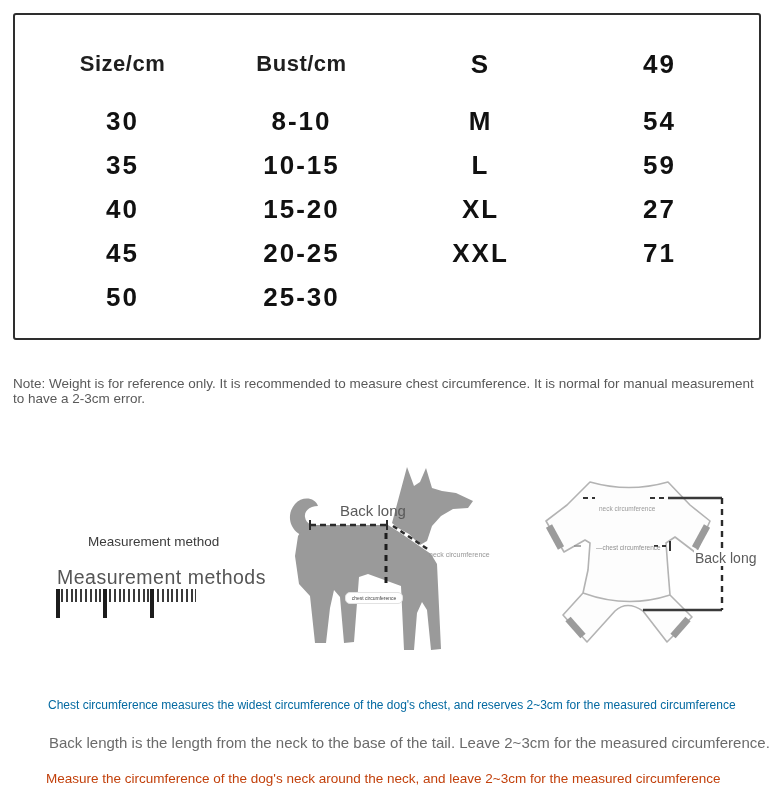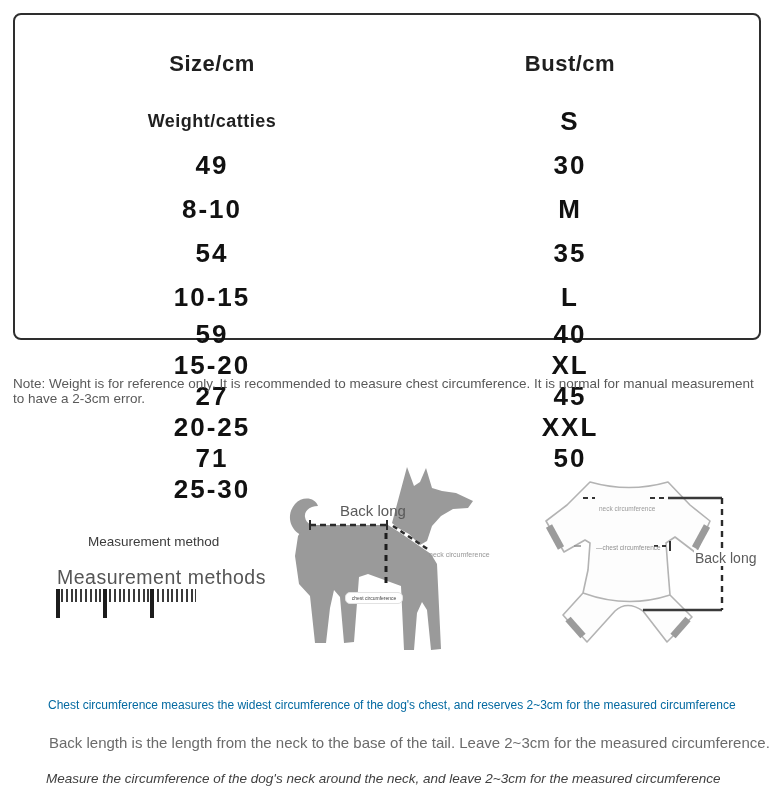--- a/index.html
+++ b/index.html
@@ -1,22 +1,22 @@
 <!DOCTYPE html>
 <html><head>
 <meta charset="utf-8">
 <style>
   html,body{margin:0;padding:0;background:#fff;}
   .page{position:relative;width:776px;height:800px;background:#ffffff;overflow:hidden;
         font-family:"Liberation Sans",sans-serif;color:#1a1a1a;}
 
   
   .size-table{position:absolute;left:13px;top:13px;width:748px;height:327px;
-              border:2px solid #2e2e2e;border-radius:8px;box-sizing:border-box;
-              display:grid;grid-template-columns:1fr 1fr;
+              border:2px solid #2e2e2e;border-radius:3px;box-sizing:border-box;
+              display:grid;grid-template-columns:1fr 1fr 1fr 1fr;
               grid-template-rows:70px 44px 44px 44px 44px 44px;
               align-items:center;justify-items:center;padding:14px 10px 0 18px;}
   .size-table .th{font-weight:bold;color:#1f1f1f;letter-spacing:.5px;}
   .size-table .th.big{font-size:22px;}
   .size-table .th.small{font-size:18px;}
   .size-table .td{font-size:26px;font-weight:bold;letter-spacing:2px;color:#111;}
 
   
   .note{position:absolute;left:13px;top:376px;width:750px;font-size:13.5px;color:#595959;}
 
@@ -40,31 +40,30 @@
   .gar-backlong{left:694px;top:550px;font-size:14px;color:#5c5c5c;background:#fff;padding:0 1px;}
 
   svg{position:absolute;}
   .dog-svg{left:283px;top:446px;}
   .gar-svg{left:540px;top:448px;}
 
   
   .instr{position:absolute;white-space:nowrap;}
   .instr-1{left:48px;top:698px;font-size:12px;color:#0369a1;}
   .instr-2{left:49px;top:734px;font-size:15px;color:#6b6b6b;}
-  .instr-3{left:46px;top:771px;font-size:13.5px;color:#404040;font-style:italic;}
+  .instr-3{left:46px;top:771px;font-size:13.5px;color:#c2410c;}
 </style>
 </head>
 <body>
 
 <div class="page">
 
   <div class="size-table">
     <div class="th big">Size/cm</div>
     <div class="th big">Bust/cm</div>
-    <div class="th small">Weight/catties</div>
 
     <div class="td">S</div>
     <div class="td">49</div>
     <div class="td">30</div>
     <div class="td">8-10</div>
 
     <div class="td">M</div>
     <div class="td">54</div>
     <div class="td">35</div>
     <div class="td">10-15</div>

